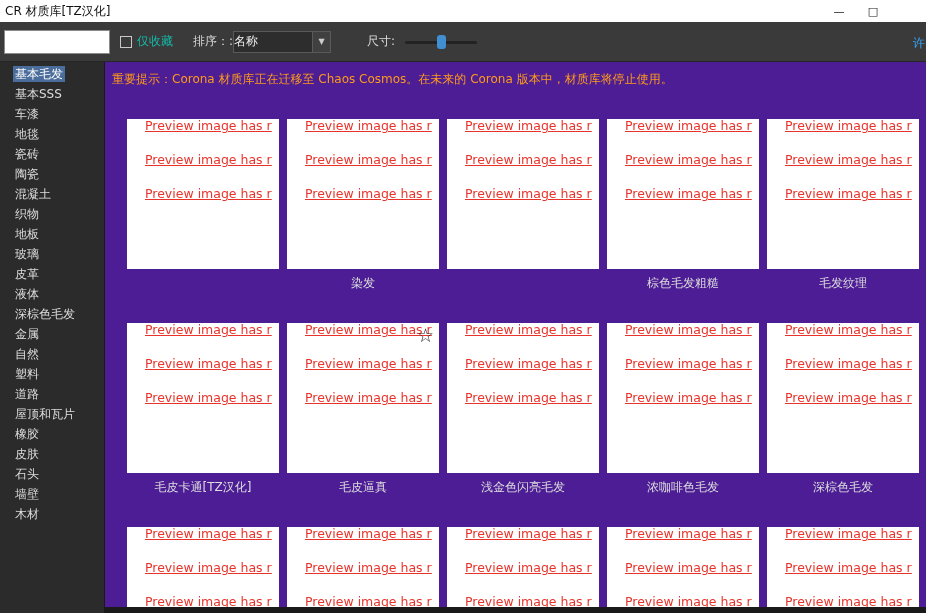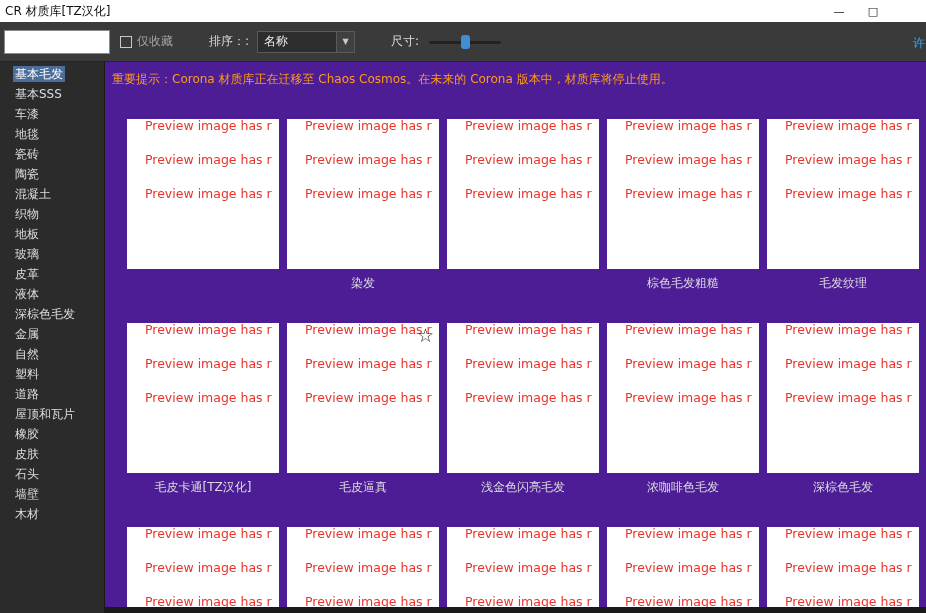--- a/index.html
+++ b/index.html
@@ -13,25 +13,25 @@
   .win-controls { margin-left:auto; display:flex; align-items:center; }
   .win-btn { width:34px; height:22px; display:flex; align-items:center; justify-content:center;
              font-size:11px; color:#111; cursor:default; }
   .win-btn.max { margin-right:36px; }
 
   
   .toolbar { height:40px; background:#3a3a3a; display:flex; align-items:center;
              flex:0 0 auto; position:relative; border-bottom:1px solid #262626; }
   .search { margin-left:4px; width:106px; height:24px; background:#fff; border:1px solid #8a8a8a;
             font-size:12px; padding:0 4px; outline:none; }
-  .check-group { margin-left:10px; display:flex; align-items:center; gap:5px; color:#a3a3a3; font-size:12px; }
+  .check-group { margin-left:10px; display:flex; align-items:center; gap:5px; color:#14b8a6; font-size:12px; }
   .checkbox { width:12px; height:12px; border:1px solid #c8c8c8; background:#3a3a3a; display:inline-block; }
-  .sort-label { margin-left:36px; color:#ddd; font-size:12px; white-space:pre; }
-  .dropdown { margin-left:8px; width:98px; height:22px; background:#2d2d2d; border:1px solid #5a5a5a;
-              color:#eee; font-size:12px; display:flex; align-items:center; padding-left:6px; }
+  .sort-label { margin-left:20px; color:#ddd; font-size:12px; white-space:pre; }
+  .dropdown { width:98px; height:22px; background:#2d2d2d; border:1px solid #5a5a5a;
+              color:#eee; font-size:12px; display:flex; align-items:center; }
   .dropdown .arrow-btn { margin-left:auto; width:18px; height:20px; background:#404040;
               border-left:1px solid #5a5a5a; display:flex; align-items:center; justify-content:center;
               font-size:8px; color:#ccc; }
   .size-label { margin-left:36px; color:#ddd; font-size:12px; }
   .slider { margin-left:10px; width:72px; height:16px; position:relative; }
   .slider .track { position:absolute; top:7px; left:0; right:0; height:3px; background:#222; border-radius:2px; }
   .slider .handle { position:absolute; top:1px; left:32px; width:9px; height:14px;
                     background:var(--handle-blue,#3f8fd2); border-radius:3px; }
   .license { position:absolute; right:1px; top:13px; color:var(--license-blue,#33aaff);
              font-size:12px; width:12px; overflow:hidden; white-space:nowrap; }
@@ -43,21 +43,21 @@
                white-space:nowrap; overflow:hidden; cursor:default; }
   .side-item span { padding:1px 2px; }
   .side-item.selected span { background:var(--selected-blue,#4a6d9b); color:#fff; }
 
   .main { flex:1; position:relative; overflow:hidden; background:#4c1d95; }
   .notice { padding:9px 0 0 7px; font-size:12px; color:var(--notice-orange,#ff9b1a); white-space:nowrap; }
   .grid { margin:11px 0 0 22px; display:grid; grid-template-columns:repeat(5,152px);
           column-gap:8px; row-gap:10px; }
   .card { width:152px; height:150px; background:#ffffff; position:relative; }
   .err { margin:20px 0 0 18px; font-size:12.5px; color:var(--error-red,#e8332a);
-         line-height:14px; white-space:nowrap; overflow:hidden; }
+         line-height:14px; white-space:nowrap; overflow:hidden;text-decoration:underline; }
   .label { margin-top:6px; height:18px; text-align:center; font-size:12px; color:#ddd;
            white-space:nowrap; overflow:hidden; }
   .star { position:absolute; top:3px; right:5px; font-size:19px; color:#222; line-height:19px; }
   .hscroll { position:absolute; left:0; right:0; bottom:0; height:6px; background:#1a1a1a; }
 </style>
 </head>
 <body>
 
 <div class="window">
 

